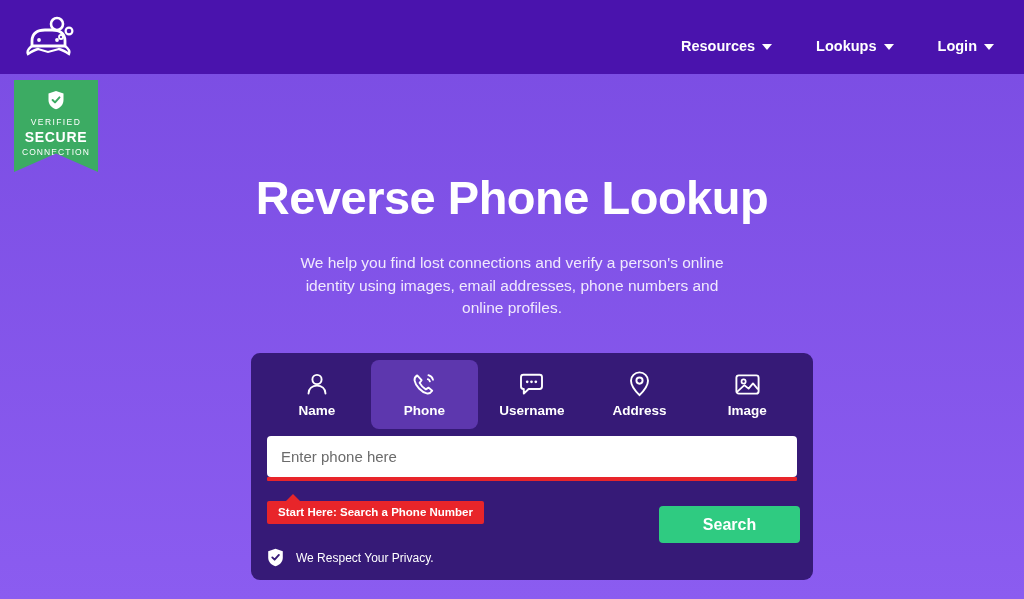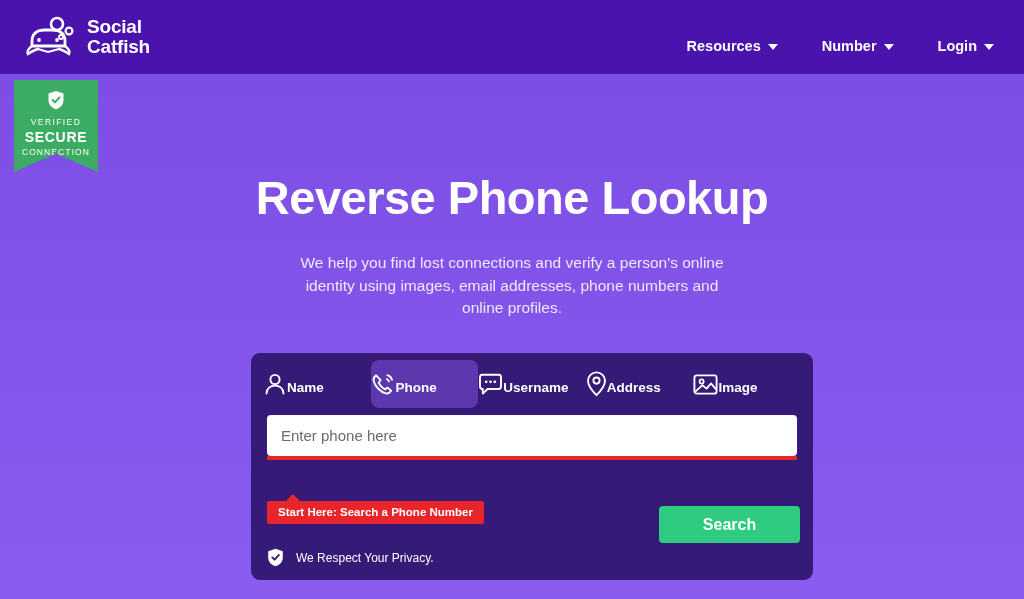--- a/index.html
+++ b/index.html
@@ -129,20 +129,21 @@
   }
   .tabs {
     display: flex;
     align-items: flex-start;
     padding: 7px 12px 0 12px;
     gap: 0px;
   }
   .tab {
     flex: 1;
     display: flex;
+    flex-direction: column;
     align-items: center;
     padding: 11px 0 11px 0;
     border-radius: 7px;
     cursor: pointer;
   }
   .tab.active { background: #5d37ae; border-radius: 8px; }
   .tab-icon { height: 26px; display: flex; align-items: center; justify-content: center; }
   .tab-icon svg { display: block; }
   .tab-label {
     color: #ffffff;
@@ -240,33 +241,29 @@
         <circle cx="43" cy="16" r="3.4" fill="none" stroke="#fff" stroke-width="2.2"></circle>
         <circle cx="35" cy="22" r="2" fill="none" stroke="#fff" stroke-width="1.8"></circle>
         <path d="M6 26 C6 18 12 15 19 15 L26 15 C33 15 39 18 39 26 L39 31 L6 31 Z" fill="none" stroke="#fff" stroke-width="2.8" stroke-linejoin="round"></path>
         <circle cx="13" cy="25" r="1.9" fill="#fff"></circle>
         <circle cx="31" cy="25" r="1.9" fill="#fff"></circle>
         <path d="M6 31 C2 34 1 37 2 39 C5 37 8 35 12 34" fill="none" stroke="#fff" stroke-width="2.4" stroke-linecap="round"></path>
         <path d="M39 31 C43 34 44 37 43 39 C40 37 37 35 33 34" fill="none" stroke="#fff" stroke-width="2.4" stroke-linecap="round"></path>
         <path d="M12 34 L22 37 L33 34" fill="none" stroke="#fff" stroke-width="2" stroke-linecap="round"></path>
       </svg>
     </span>
-    <div class="logo-text">
-      <div>Social</div>
-      <div>Catfish</div>
-    </div>
   </div>
 
   <nav class="nav">
     <div class="nav-item">
       <span>Resources</span>
       <span class="caret"></span>
     </div>
     <div class="nav-item">
-      <span>Number</span>
+      <span>Lookups</span>
       <span class="caret"></span>
     </div>
     <div class="nav-item">
       <span>Login</span>
       <span class="caret"></span>
     </div>
   </nav>
 </div>
 
 <div class="badge">

